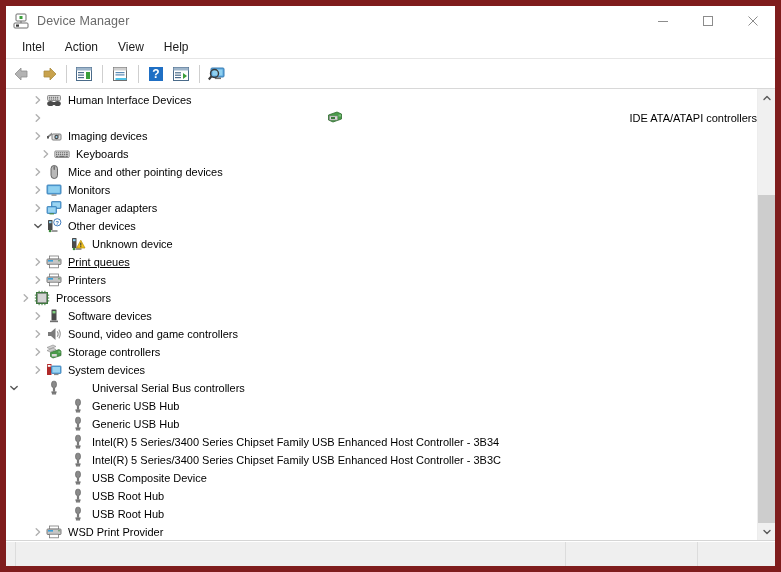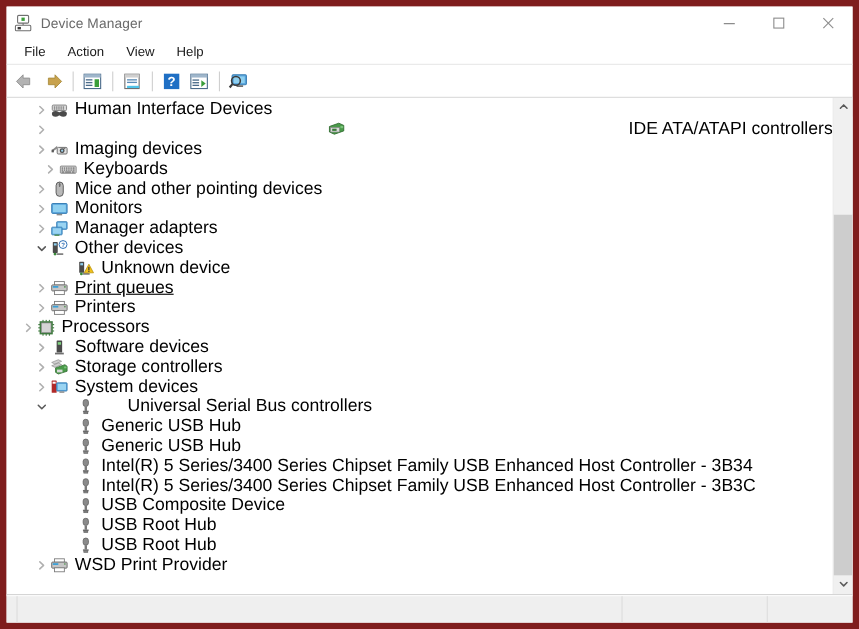--- a/index.html
+++ b/index.html
@@ -142,21 +142,21 @@
   .twisty svg { display: block; }
   .dev-icon {
     width: 16px;
     height: 16px;
     flex: 0 0 16px;
     position: relative;
     margin-right: 6px;
   }
   .dev-icon svg { display: block; }
   .row-label {
-    font-size: 16px;
+    font-size: 11px;
     color: #000000;
     line-height: 16px;
   }
 
   
   .vscroll {
     width: 17px;
     flex: 0 0 17px;
     background: #f0f0f0;
     border-left: 1px solid #ededed;
@@ -246,21 +246,21 @@
       <div class="cap-btn">
         <svg width="12" height="12" viewBox="0 0 12 12">
           <line x1="1.5" y1="1.5" x2="10.5" y2="10.5" stroke="#8c8c8c" stroke-width="1"></line>
           <line x1="10.5" y1="1.5" x2="1.5" y2="10.5" stroke="#8c8c8c" stroke-width="1"></line>
         </svg>
       </div>
     </div>
   </div>
 
   <div class="menubar">
-    <div class="menu-item">File</div>
+    <div class="menu-item">Intel</div>
     <div class="menu-item">Action</div>
     <div class="menu-item">View</div>
     <div class="menu-item">Help</div>
   </div>
 
   <div class="toolbar">
 
     <div class="tb-btn">
       <span>
         <svg width="20" height="18" viewBox="0 0 20 18">
@@ -604,20 +604,35 @@
         <span class="dev-icon">
           <svg width="16" height="16" viewBox="0 0 16 16">
             <rect x="5.5" y="1.5" width="5" height="11" rx="0.6" fill="#4a4a4a"></rect>
             <rect x="6.5" y="3" width="3" height="2.4" fill="#7ed07e"></rect>
             <rect x="4" y="12.6" width="8" height="1.6" fill="#6f6f6f"></rect>
           </svg>
         </span>
         <span class="row-label">Software devices</span>
       </div>
 
+      <div class="row" style="padding-left:24px;">
+        <span class="twisty">
+          <svg width="10" height="10" viewBox="0 0 10 10">
+              <path d="M3.2 1.8 L6.6 5 L3.2 8.2" fill="none" stroke="#b0b0b0" stroke-width="1.4" stroke-linecap="round" stroke-linejoin="round"></path>
+            </svg>
+        </span>
+        <span class="dev-icon">
+          <svg width="16" height="16" viewBox="0 0 16 16">
+            <path d="M2 6 L5 6 L9.5 2 L9.5 14 L5 10 L2 10 Z" fill="#7a7a7a"></path>
+            <path d="M11.2 5.2 Q13.2 8 11.2 10.8" fill="none" stroke="#9a9a9a" stroke-width="1.1"></path>
+            <path d="M12.9 3.6 Q15.6 8 12.9 12.4" fill="none" stroke="#9a9a9a" stroke-width="1.1"></path>
+          </svg>
+        </span>
+        <span class="row-label">Sound, video and game controllers</span>
+      </div>
 
       <div class="row" style="padding-left:24px;">
         <span class="twisty">
           <svg width="10" height="10" viewBox="0 0 10 10">
               <path d="M3.2 1.8 L6.6 5 L3.2 8.2" fill="none" stroke="#b0b0b0" stroke-width="1.4" stroke-linecap="round" stroke-linejoin="round"></path>
             </svg>
         </span>
         <span class="dev-icon">
           <svg width="16" height="16" viewBox="0 0 16 16">
             <path d="M1 3.5 L7 1 L10 2.5 L4 5 Z" fill="#cfcfcf" stroke="#8a8a8a" stroke-width="0.6"></path>
@@ -641,21 +656,21 @@
             <rect x="1" y="2" width="4.5" height="11" rx="0.5" fill="#b02a2a"></rect>
             <rect x="1.8" y="3" width="2.8" height="1.8" fill="#ffffff"></rect>
             <rect x="5.5" y="4" width="9.5" height="7.5" rx="0.7" fill="#5aa6dd" stroke="#3a7fb5" stroke-width="0.8"></rect>
             <rect x="6.5" y="5" width="7.5" height="5.5" fill="#9ad4f2"></rect>
             <rect x="8" y="11.8" width="4.5" height="1.3" fill="#8a8a8a"></rect>
           </svg>
         </span>
         <span class="row-label">System devices</span>
       </div>
 
-      <div class="row" style="padding-left:24px;gap:24px;">
+      <div class="row" style="gap:24px;">
         <span class="twisty">
           <svg width="10" height="10" viewBox="0 0 10 10">
               <path d="M1.8 3.4 L5 6.6 L8.2 3.4" fill="none" stroke="#5a5a5a" stroke-width="1.4" stroke-linecap="round" stroke-linejoin="round"></path>
             </svg>
         </span>
         <span class="dev-icon">
           <svg width="16" height="16" viewBox="0 0 16 16">
             <rect x="5.6" y="1.2" width="4.8" height="6.4" rx="2.2" fill="#8a8a8a" stroke="#5f5f5f" stroke-width="0.7"></rect>
             <rect x="6.9" y="7.6" width="2.2" height="4" fill="#7a7a7a"></rect>
             <rect x="5.4" y="11.4" width="5.2" height="1.3" fill="#6f6f6f"></rect>

